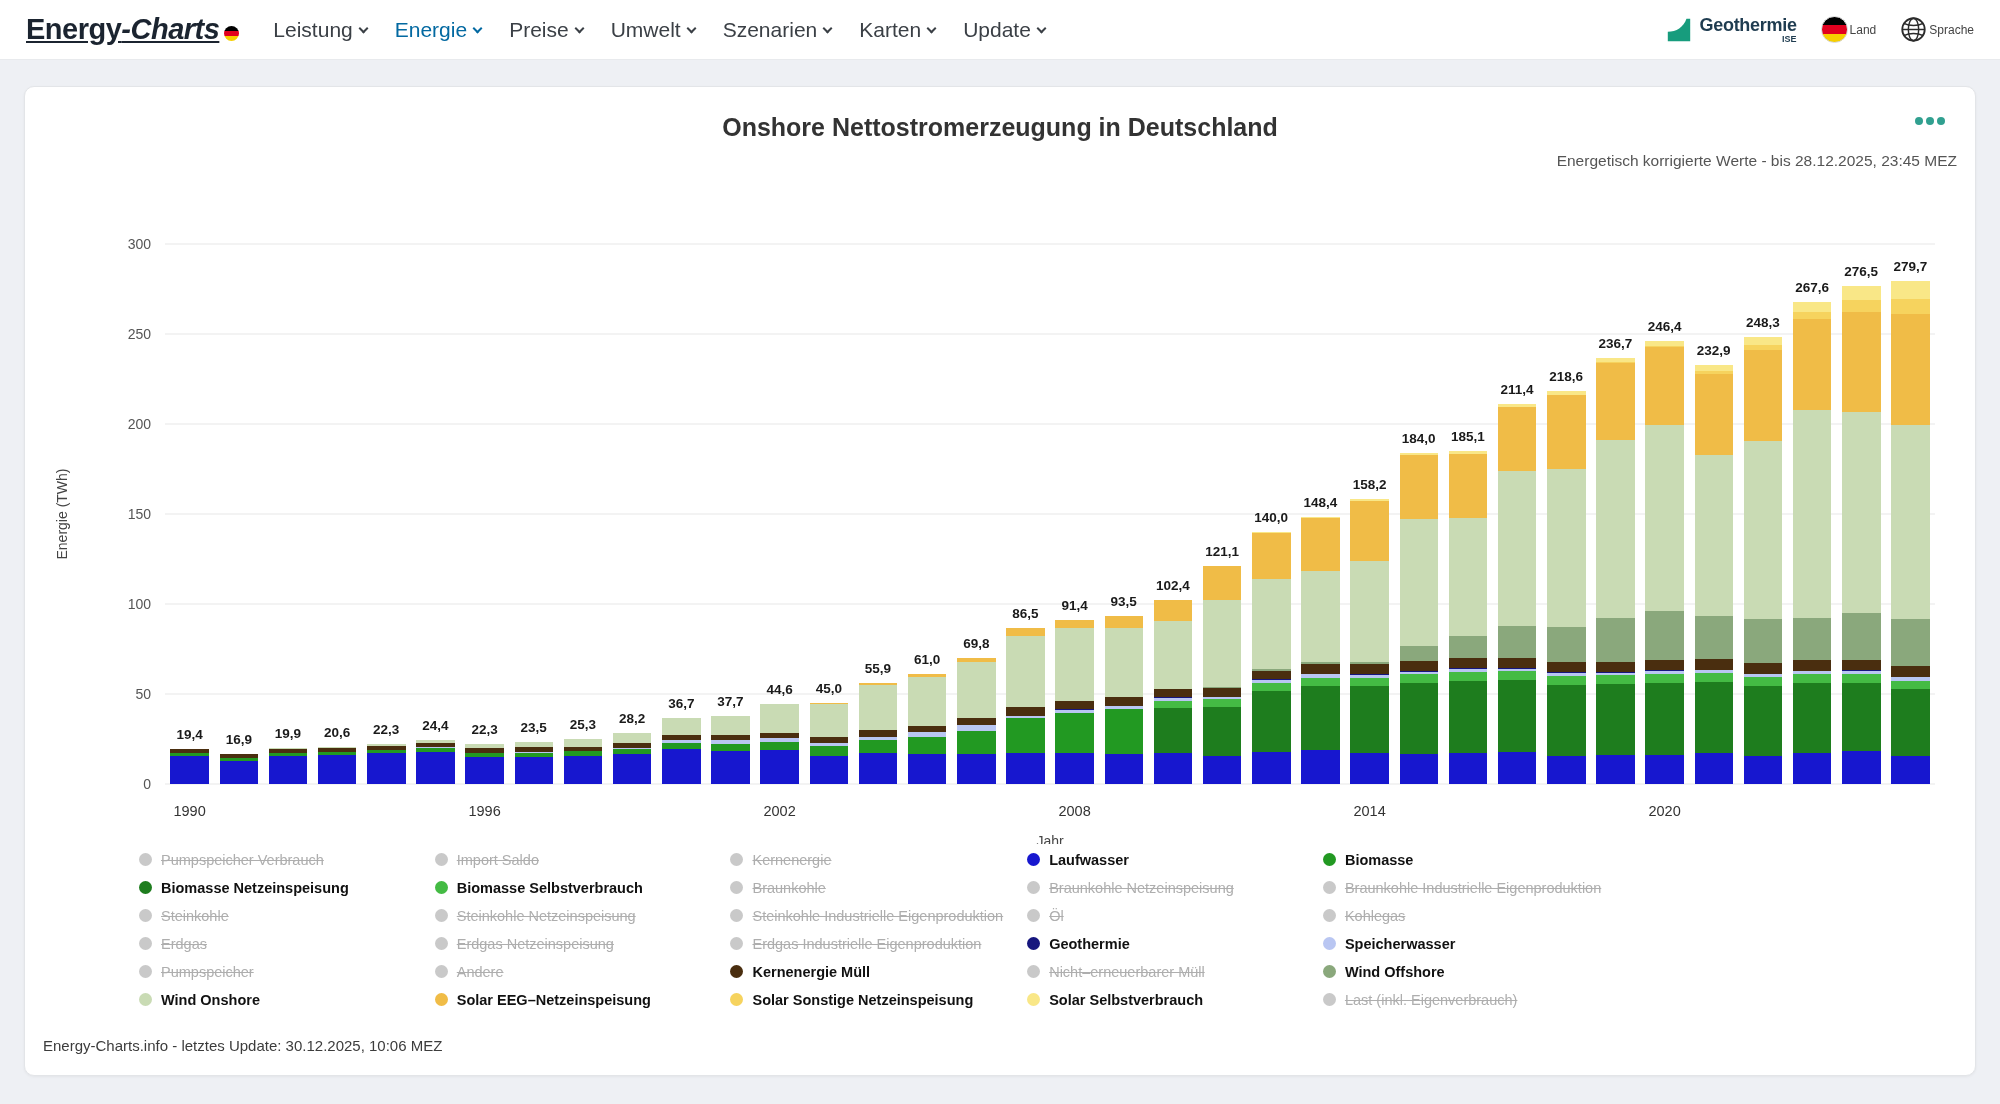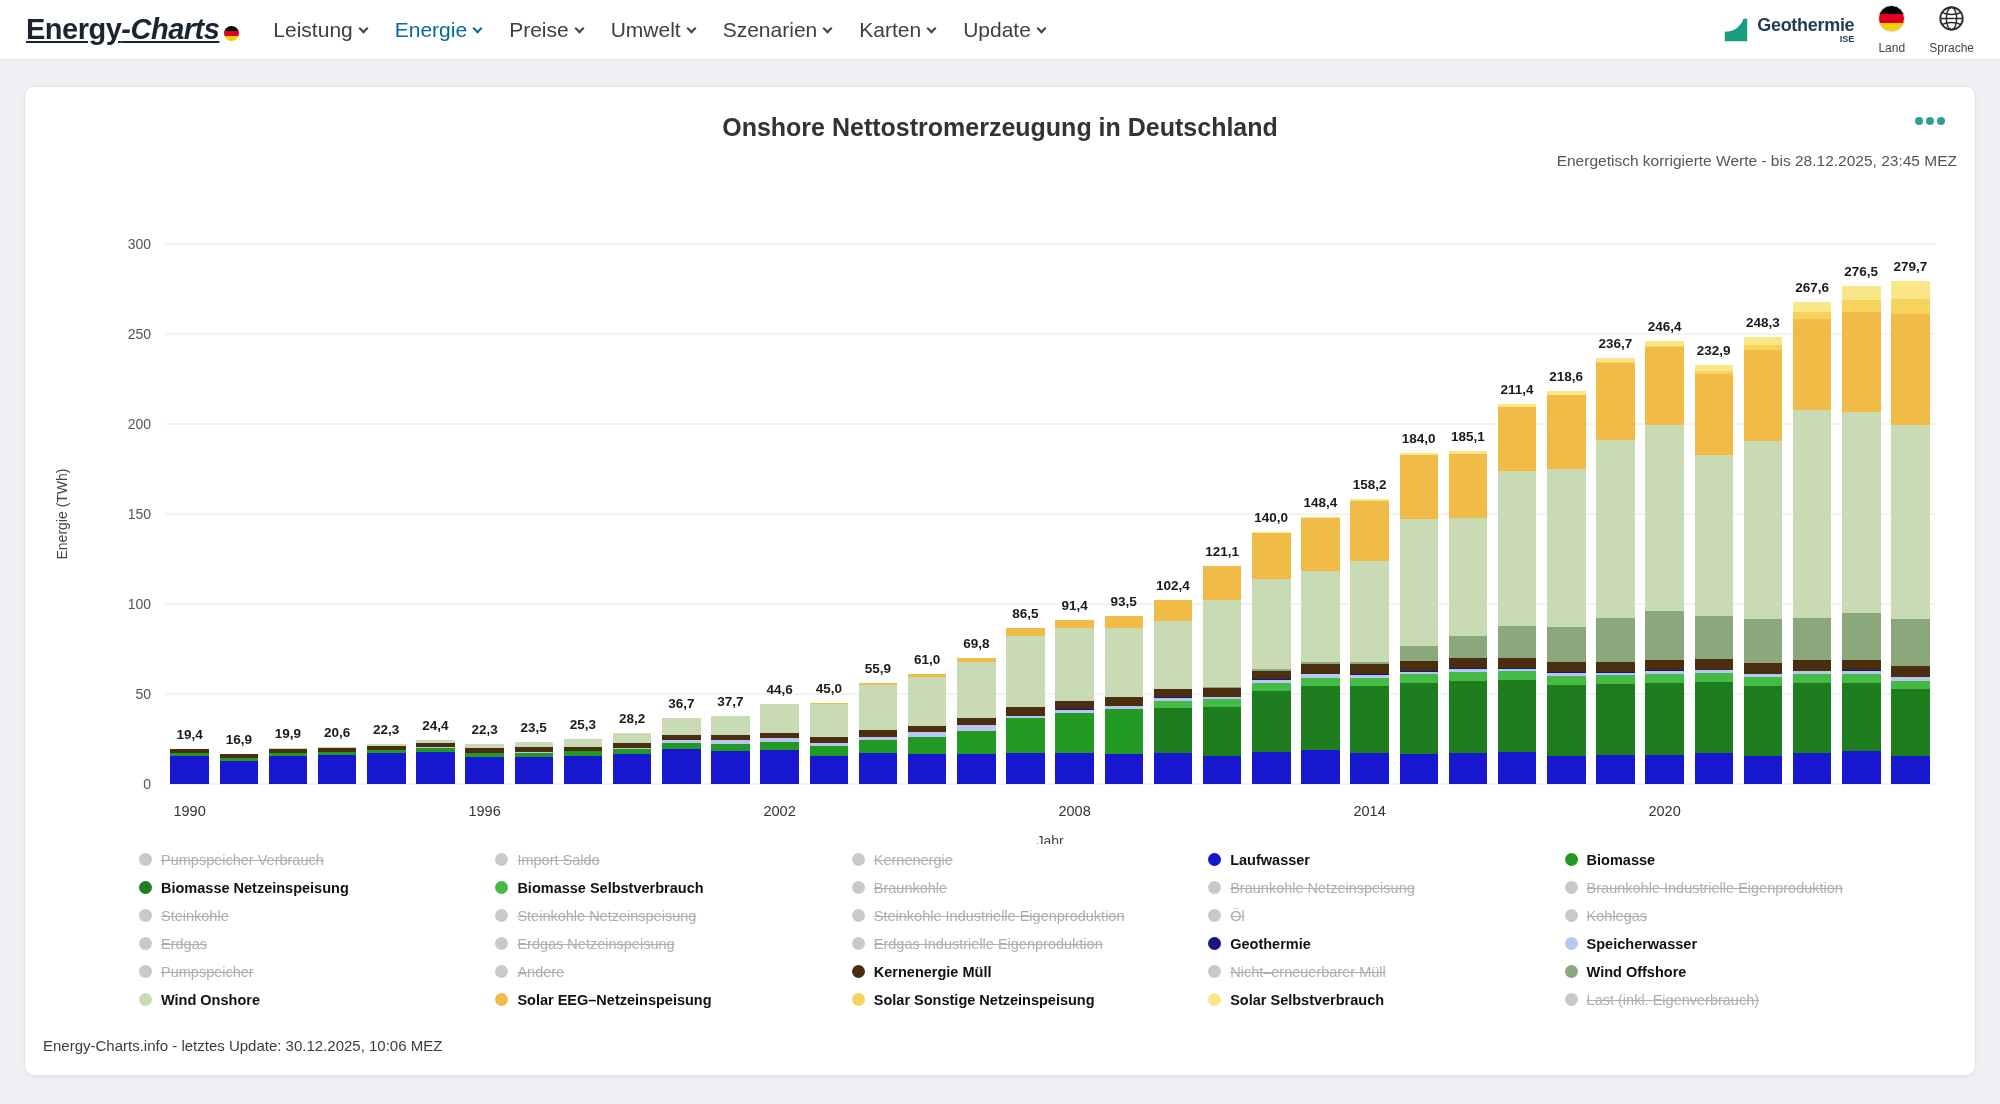--- a/index.html
+++ b/index.html
@@ -21,21 +21,21 @@
               color:#3b4046; cursor:pointer; white-space:nowrap; }
   .nav-item.active { color:#0369a1; }
   .chev { display:inline-block; width:7px; height:7px;
           border-right:2px solid currentColor; border-bottom:2px solid currentColor;
           transform:rotate(45deg); margin-left:7px; margin-bottom:3px; }
   .top-right { margin-left:auto; display:flex; align-items:center; gap:24px; }
   .fraunhofer { display:flex; align-items:center; gap:7px; cursor:pointer; }
   .fh-text { display:flex; flex-direction:column; align-items:flex-end; color:#1f3c50; }
   .fh-name { font-size:18px; font-weight:700; letter-spacing:-0.3px; }
   .fh-sub { font-size:9px; font-weight:700; margin-top:-2px; }
-  .round-btn { display:flex; flex-direction:column; align-items:center; gap:9px; cursor:pointer; }
+  .round-btn { display:flex; flex-direction:row; align-items:center; gap:2px; cursor:pointer; }
   .round-btn .lbl { font-size:12px; color:#444; }
   .flag-big { width:27px; height:27px; border-radius:50%; border:1px solid #d6d6d6;
               background:linear-gradient(to bottom,#000 0 33%,#e1001f 33% 66%,#f6cf00 66% 100%); }
 
   
   .main { padding:26px 24px; }
   .card { background:#ffffff; border:1px solid #e3e5e8; border-radius:10px;
           box-shadow:0 1px 3px rgba(0,0,0,0.05); min-height:990px;
           position:relative; padding:26px 18px 14px; }
   .card-title { text-align:center; font-size:25px; font-weight:700; color:#333; }
@@ -44,21 +44,21 @@
   .dots-menu span { width:8px; height:8px; border-radius:50%; background:#31a090; }
 
   
   #chart-svg { display:block; width:100%; height:660px; margin-top:14px; }
   .ytick  { font-size:14px; fill:#555; text-anchor:end; font-family:"Liberation Sans",sans-serif; }
   .xtick  { font-size:14.5px; fill:#333; text-anchor:middle; font-family:"Liberation Sans",sans-serif; }
   .vlabel { font-size:13.5px; font-weight:600; fill:#1a1a1a; text-anchor:middle; font-family:"Liberation Sans",sans-serif; }
   .xlab, .ylab { font-size:14px; fill:#444; text-anchor:middle; font-family:"Liberation Sans",sans-serif; }
 
   
-  .legend { display:grid; grid-template-columns:repeat(5,1fr); column-gap:24px; row-gap:9px;
+  .legend { display:grid; grid-template-columns:repeat(6,1fr); column-gap:24px; row-gap:9px;
             grid-auto-flow:column; grid-template-rows:repeat(6,auto);
             padding:6px 60px 0 96px; }
   .lg-item { display:flex; align-items:center; gap:9px; cursor:pointer; min-height:19px; }
   .lg-item .dot { width:13px; height:13px; border-radius:50%; flex:0 0 auto; }
   .lg-item .lg-txt { font-size:14.5px; font-weight:700; color:#111; white-space:nowrap; }
   .lg-item.off .lg-txt { color:#aeaeae; text-decoration:line-through; font-weight:500; }
   .lg-item.off .dot { background:#c9c9c9 !important; }
 
   .chart-footer { text-align:left; font-size:15px; color:#3c3c3c; margin-top:28px; font-weight:400; }
 </style>

